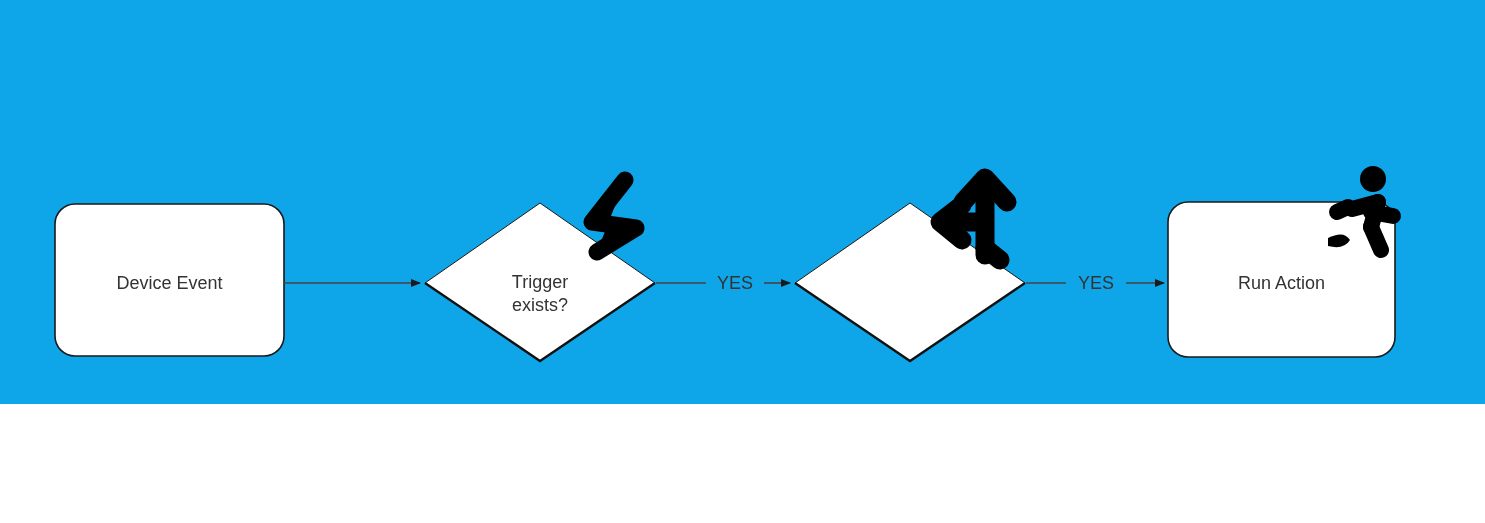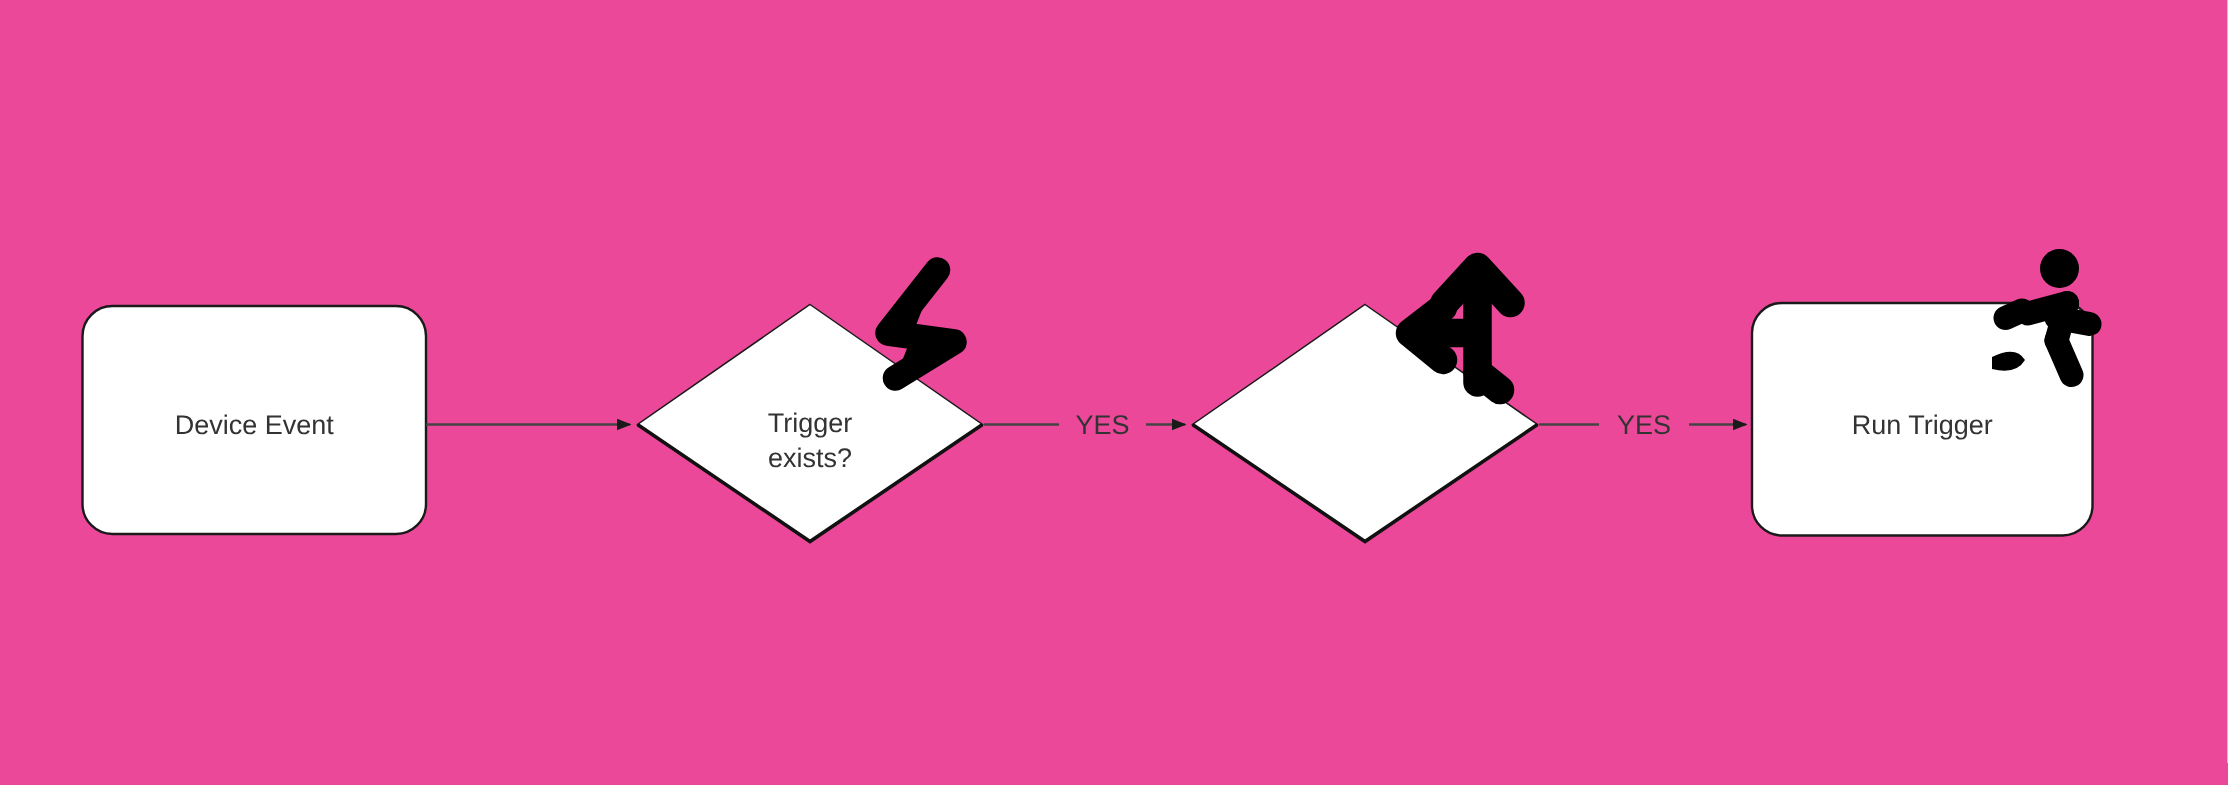--- a/index.html
+++ b/index.html
@@ -6,22 +6,22 @@
     margin: 0;
     padding: 0;
     background: #ffffff;
   }
   body {
     font-family: "Liberation Sans", sans-serif;
   }
   #canvas {
     position: relative;
     width: 1485px;
-    height: 523px;
-    background: #ec4899;
+    height: 404px;
+    background: #0ea5e9;
     overflow: hidden;
   }
   .flow-svg {
     position: absolute;
     left: 0;
     top: 0;
     width: 1485px;
     height: 523px;
   }
   .node-label {
@@ -108,19 +108,19 @@
       <path d="M1328,238 q16,-8 22,2 q-6,10 -22,6 z" fill="#000000"></path>
     </g>
   </svg>
 
   <div class="node-label" style="left:55px; top:272px; width:229px;">Device Event</div>
 
   <div class="node-label" style="left:440px; top:271px; width:200px;">Trigger
 exists?</div>
 
 
-  <div class="node-label" style="left:1168px; top:272px; width:227px;">Run Trigger</div>
+  <div class="node-label" style="left:1168px; top:272px; width:227px;">Run Action</div>
 
   <div class="edge-label" style="left:706px; top:272px; width:58px;">YES</div>
 
   <div class="edge-label" style="left:1067px; top:272px; width:58px;">YES</div>
 
 </div>
 
 </body></html>

